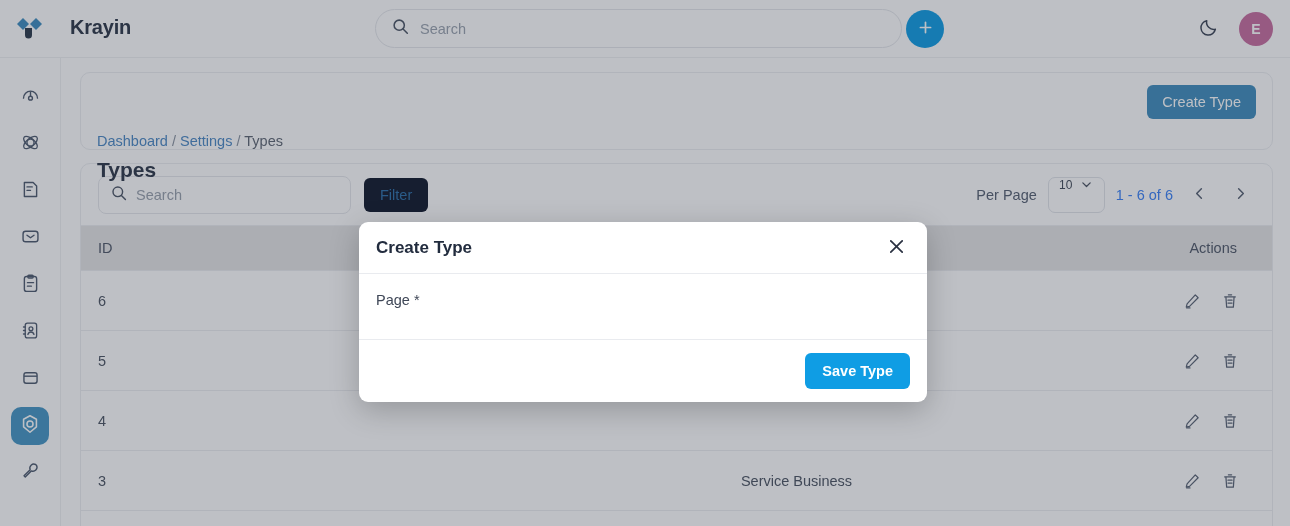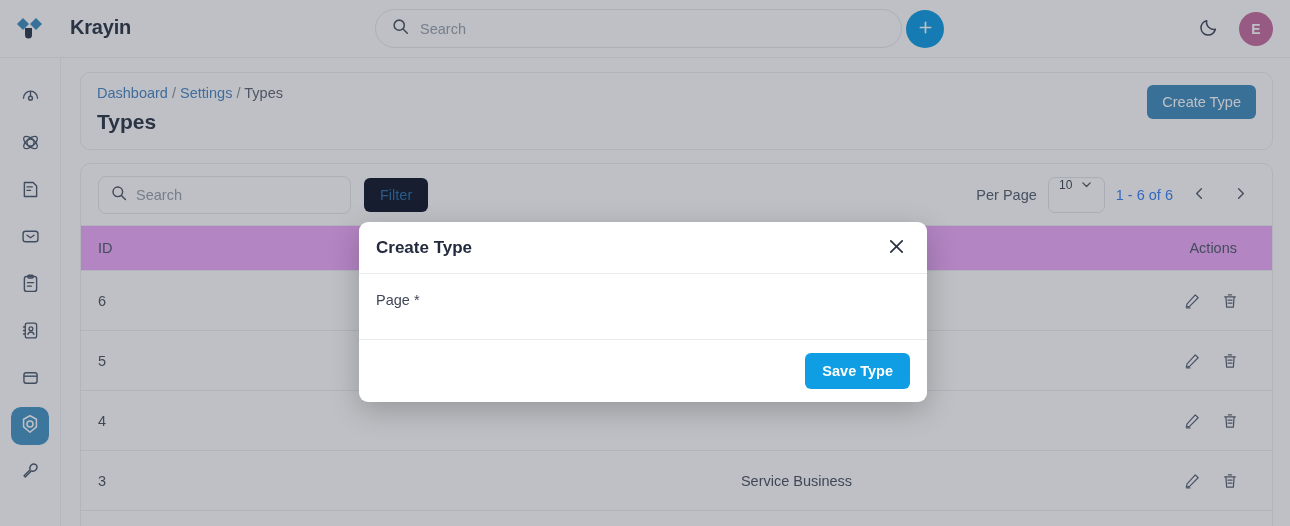--- a/index.html
+++ b/index.html
@@ -63,21 +63,21 @@
   }
   .rail-item.active { background: #4596c4; color: #ffffff; }
 
   
   .content { position: absolute; top: 58px; left: 61px; right: 0; bottom: 0; background: #ffffff; padding: 14px 17px 0 19px; }
 
   .head-card {
     background: #fff; border: 1px solid #eceef1; border-radius: 10px;
     height: 78px; position: relative; padding: 12px 16px;
   }
-  .crumbs { font-size: 14.5px; color: #5e6673; }
+  .crumbs { font-size: 14.5px; color: #5e6673; margin-top: 48px; }
   .crumbs a { color: #4b88c4; text-decoration: none; cursor: pointer; }
   .crumbs .sep { color: #8a93a0; }
   .page-title { font-size: 21px; font-weight: 700; color: #2d3748; margin-top: 9px; }
   .create-btn {
     position: absolute; right: 16px; top: 12px;
     background: #3f8dbd; color: #fff; border: none; border-radius: 6px;
     font-size: 14.5px; padding: 9px 15px; cursor: pointer;
     font-family: "Liberation Sans", sans-serif;
   }
 
@@ -109,21 +109,21 @@
   }
   .range { font-size: 14.5px; color: #3b82f6; }
   .arrow-btn {
     width: 30px; height: 30px; display: flex; align-items: center; justify-content: center;
     color: #566072; cursor: pointer; background: none; border: none;
   }
 
   .thead {
     display: flex; align-items: center; height: 46px; padding: 0 17px;
     border-top: 1px solid #eceef1; border-bottom: 1px solid #eceef1;
-    font-size: 14.5px; color: #4f5868; background: #f0abfc;
+    font-size: 14.5px; color: #4f5868; background: #e5e5e5;
   }
   .col-id { width: 370px; }
   .col-name { flex: 1; text-align: center; }
   .col-act { width: 130px; text-align: right; padding-right: 18px; }
 
   .trow {
     display: flex; align-items: center; height: 60px; padding: 0 17px;
     border-bottom: 1px solid #eceef1; font-size: 14.5px; color: #4b5462; background: #fff;
   }
   .trow .col-act { display: flex; justify-content: flex-end; gap: 20px; padding-right: 16px; }

